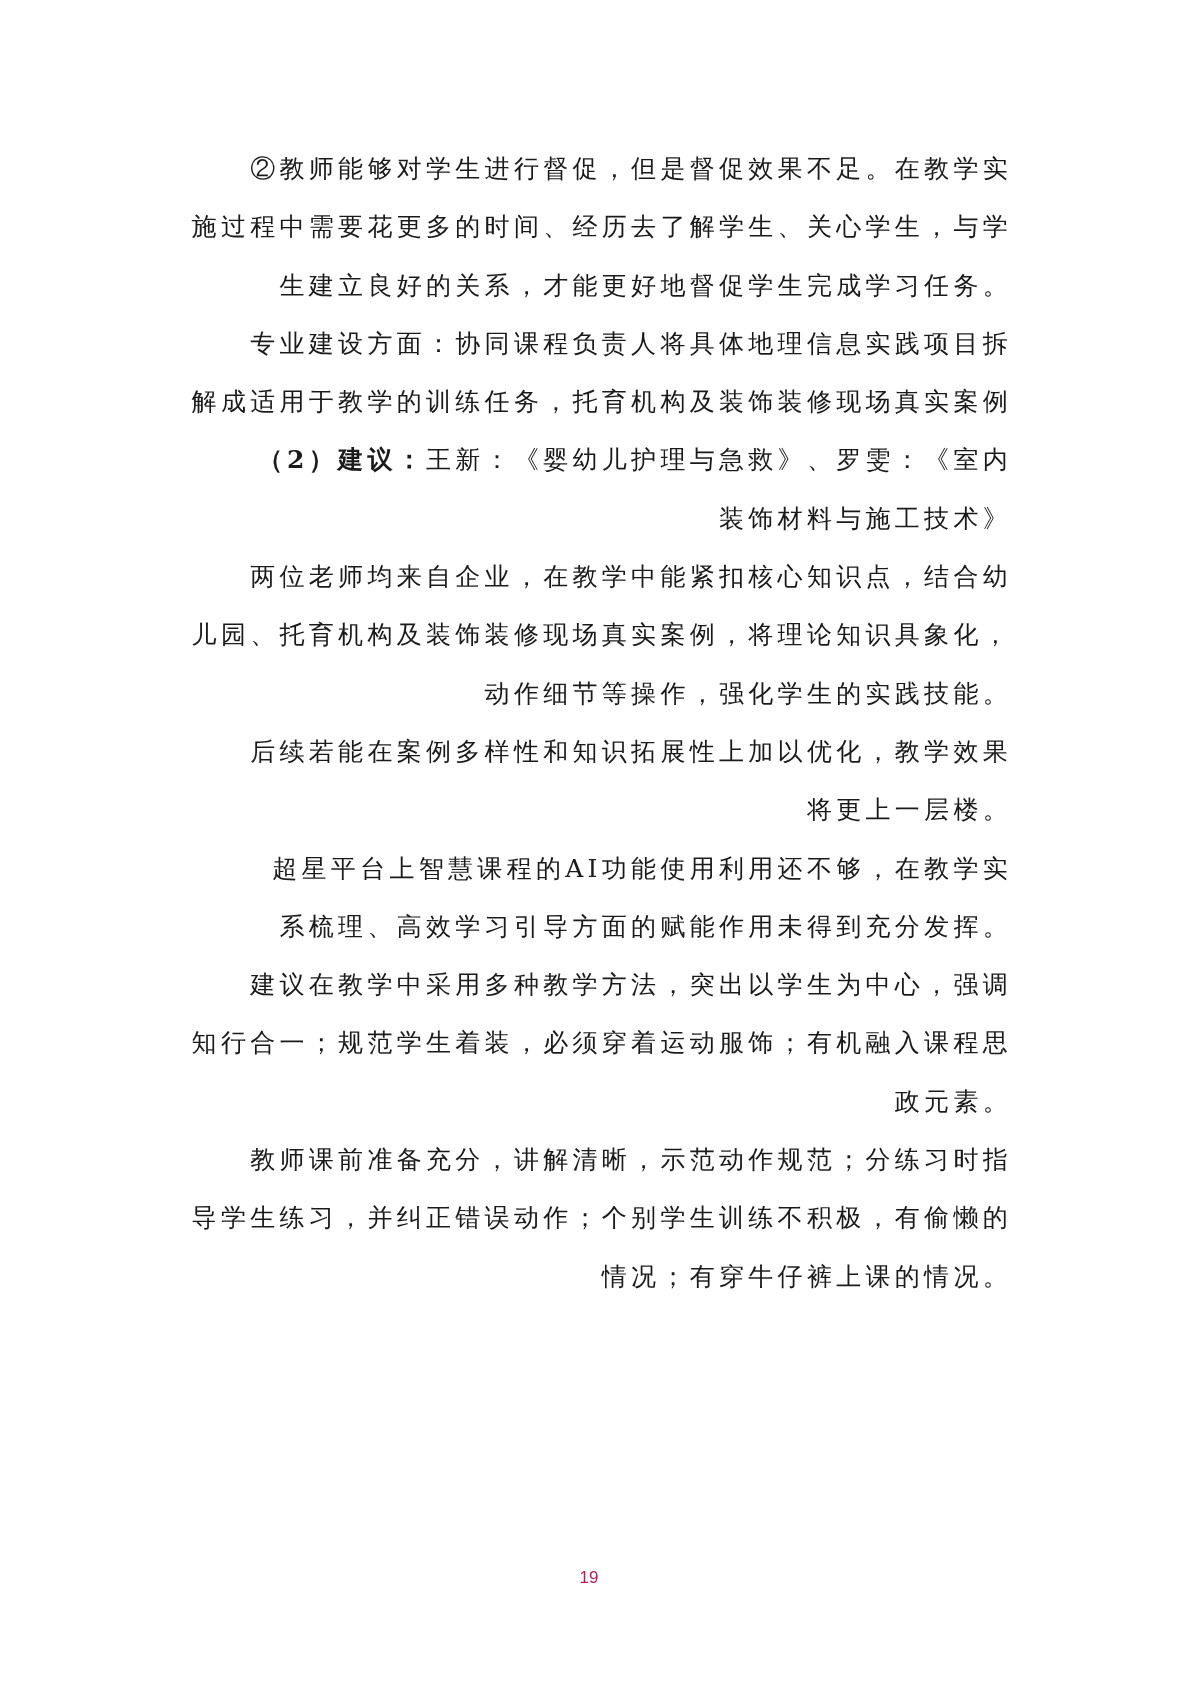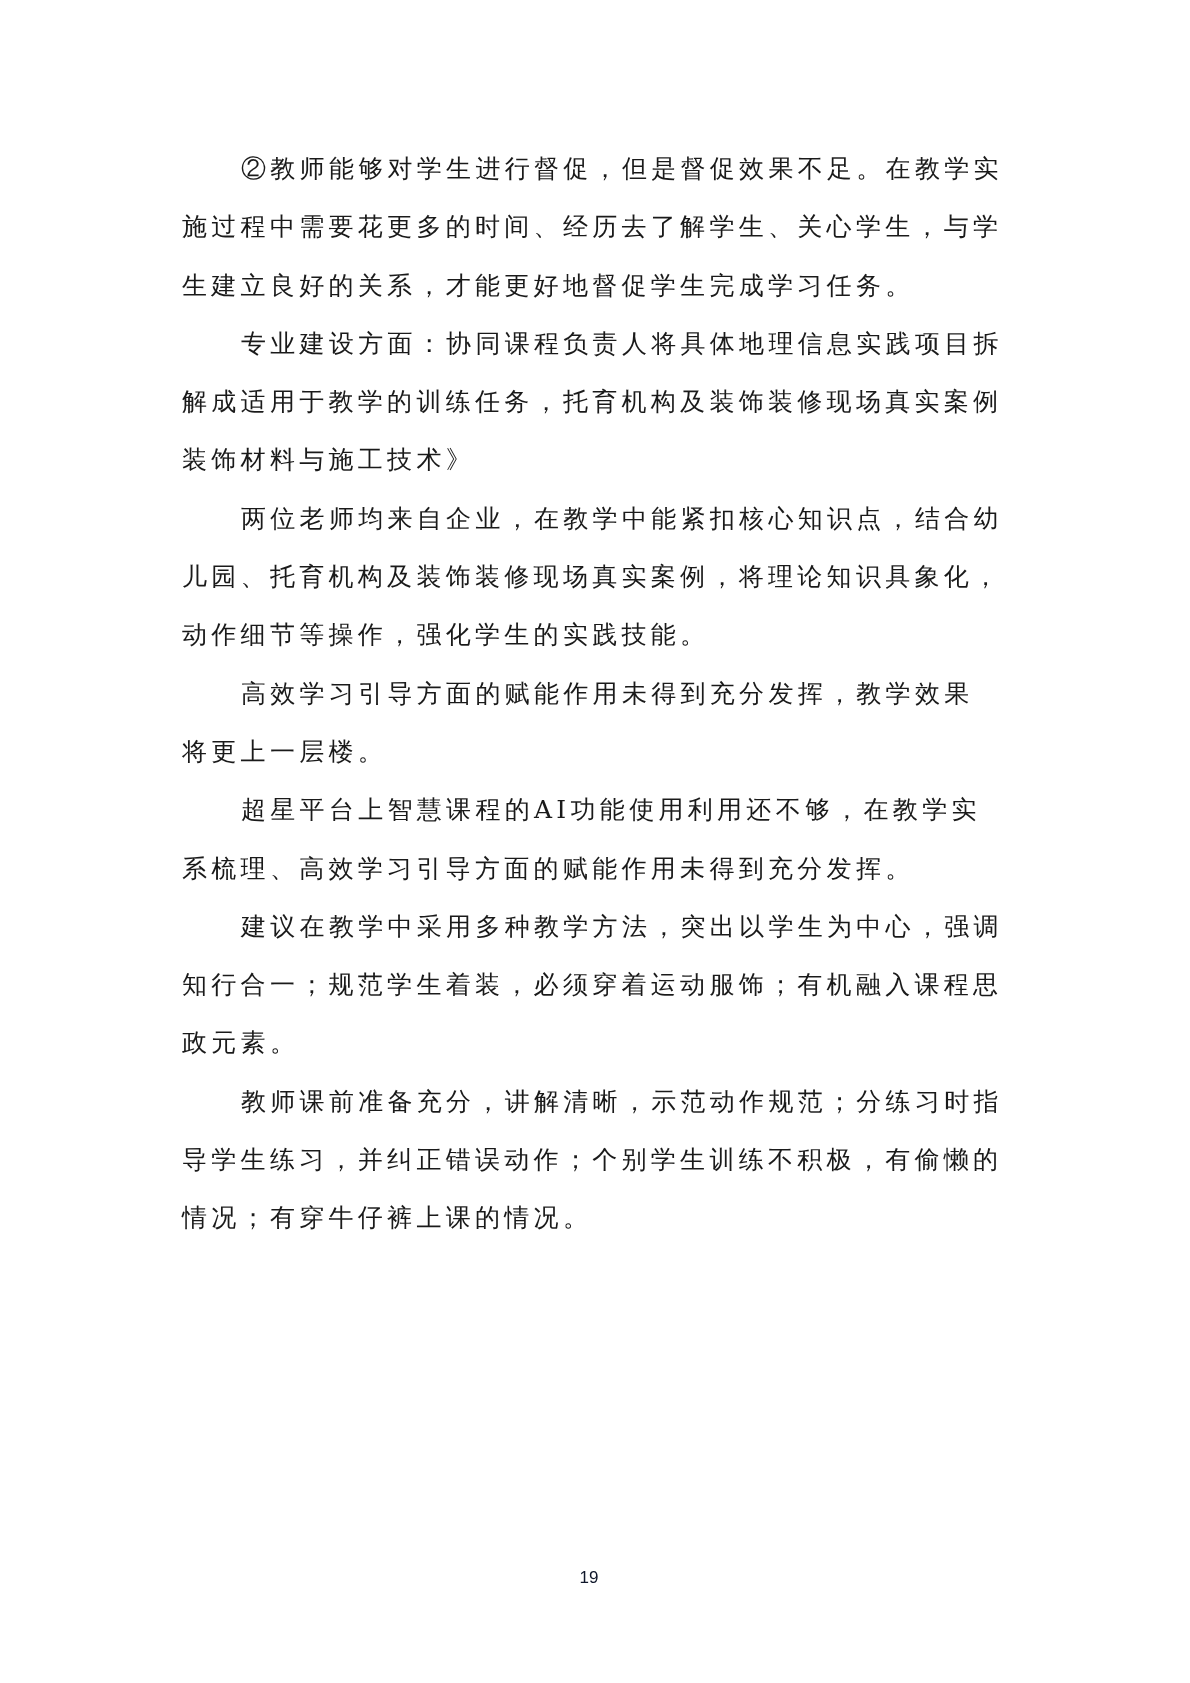--- a/index.html
+++ b/index.html
@@ -21,69 +21,71 @@
     top: 140px;
     width: 830px;
   }
   .line {
     height: 58.3px;
     line-height: 58.3px;
     font-size: 25px;
     letter-spacing: 4.3px;
     white-space: nowrap;
     overflow: visible;
+    text-align: right;
   }
   .indent {
     padding-left: 59px;
   }
   .indent-bold {
     padding-left: 59px;
   }
   .bold {
     font-weight: bold;
   }
   .page-number {
     position: absolute;
     left: 0;
     width: 1178px;
     top: 1568px;
     text-align: center;
     font-family: "Liberation Sans", sans-serif;
     font-size: 17px;
-    color: #0f172a;
+    color: #be185d;
   }
 </style>
 </head>
 <body>
 
 <div class="page">
 
   <div>
     <div class="line indent">②教师能够对学生进行督促，但是督促效果不足。在教学实</div>
     <div class="line">施过程中需要花更多的时间、经历去了解学生、关心学生，与学</div>
     <div class="line">生建立良好的关系，才能更好地督促学生完成学习任务。</div>
   </div>
 
   <div>
     <div class="line indent">专业建设方面：协同课程负责人将具体地理信息实践项目拆</div>
     <div class="line">解成适用于教学的训练任务，托育机构及装饰装修现场真实案例</div>
   </div>
 
   <div>
+    <div class="line indent-bold"><span class="bold">（2）建议：</span><span>王新：《婴幼儿护理与急救》、罗雯：《室内</span></div>
     <div class="line">装饰材料与施工技术》</div>
   </div>
 
   <div>
     <div class="line indent">两位老师均来自企业，在教学中能紧扣核心知识点，结合幼</div>
     <div class="line">儿园、托育机构及装饰装修现场真实案例，将理论知识具象化，</div>
     <div class="line">动作细节等操作，强化学生的实践技能。</div>
   </div>
 
   <div>
-    <div class="line indent">高效学习引导方面的赋能作用未得到充分发挥，教学效果</div>
+    <div class="line indent">后续若能在案例多样性和知识拓展性上加以优化，教学效果</div>
     <div class="line">将更上一层楼。</div>
   </div>
 
   <div>
     <div class="line indent">超星平台上智慧课程的AI功能使用利用还不够，在教学实</div>
     <div class="line">系梳理、高效学习引导方面的赋能作用未得到充分发挥。</div>
   </div>
 
   <div>
   </div>

